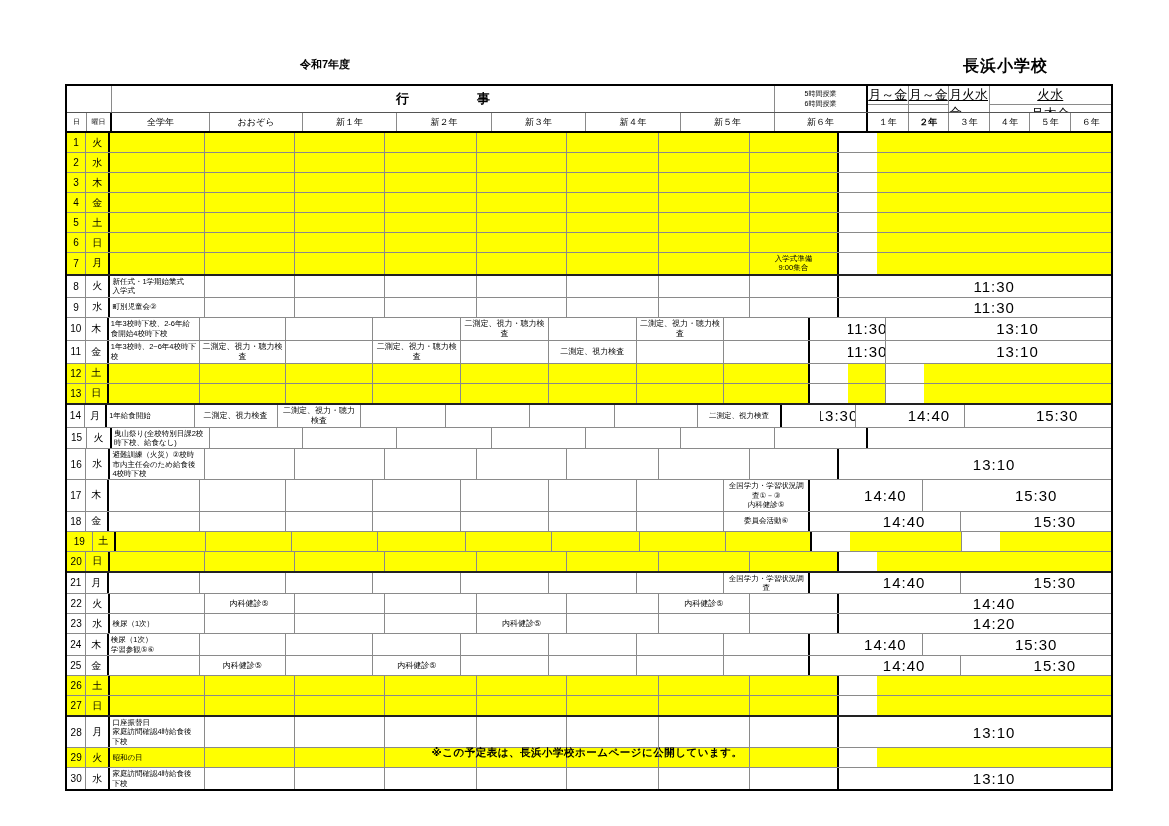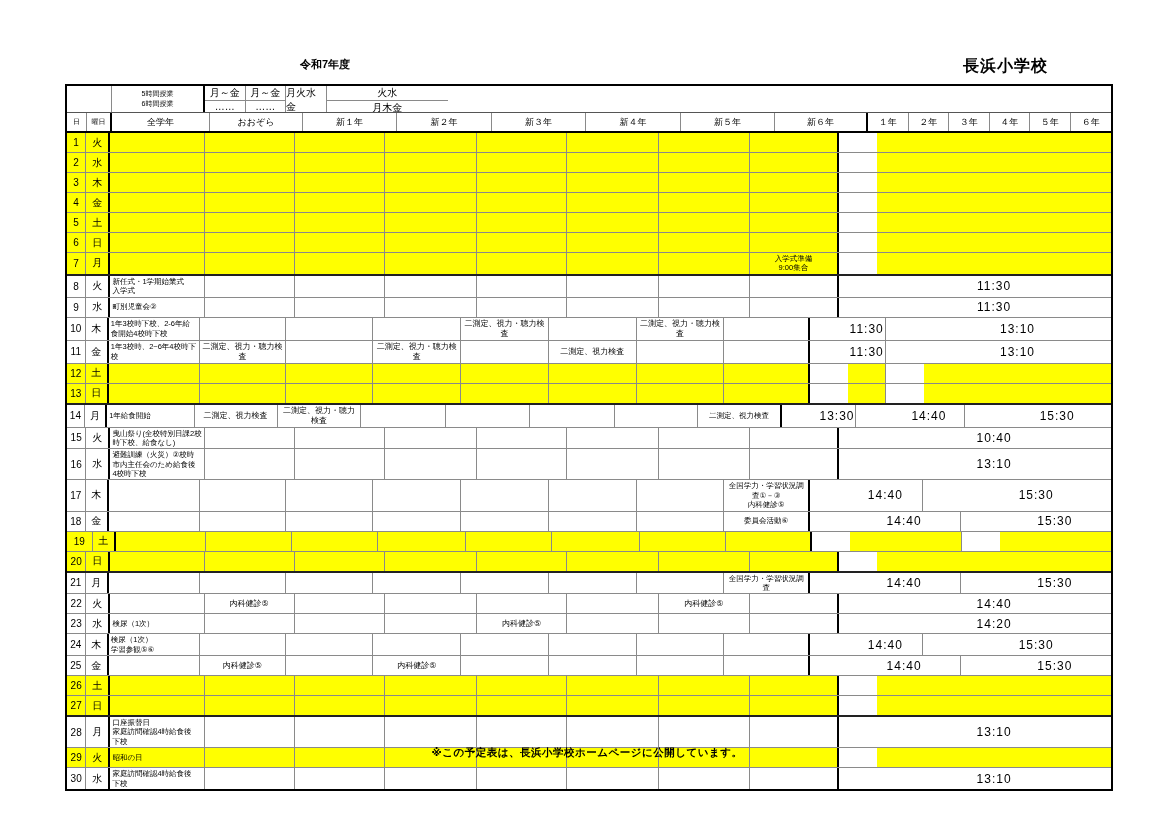--- a/index.html
+++ b/index.html
@@ -20,45 +20,46 @@
   .c.nob{border-right:none;}
   .yellow{background:#ffff00;}
   
   .hrowA{display:flex;border-bottom:1px solid #555;}
   .hrowB{display:flex;border-bottom:2px solid #000;}
   .hA{height:26px;}
   .hB{height:18px;font-size:9px;}
   .gyoji{font-size:13px;font-weight:bold;letter-spacing:14px;padding-left:14px;}
   .hours{flex-direction:column;font-size:7px;line-height:1.45;justify-content:center;}
   .stack{flex-direction:column;justify-content:stretch;align-items:stretch;padding:0;}
-  .stack .st,.stack .sb{flex:1;display:flex;align-items:center;justify-content:center;font-size:10px;}
+  .stack .st,.stack .sb{flex:1;display:flex;align-items:center;justify-content:center;font-size:13px;text-decoration:underline;}
   .stack .st{border-bottom:1px solid #8a8a8a;}
   .hB.small{font-size:7px;}
   
   .brow .c{min-height:19px;}
   .datec{font-size:10px;}
   .dayc{font-size:10px;}
   .ev{font-size:8px;line-height:1.25;padding:1px 2px;white-space:pre-line;text-align:center;}
   .ev.col0{justify-content:flex-start;text-align:left;font-size:7.5px;}
   .ev.col7{font-size:7.5px;}
-  .tm{font-size:12px;letter-spacing:1px;margin-left:38px;}
+  .tm{font-size:15px;letter-spacing:1px;margin-left:38px;}
   
   .footer{position:absolute;left:65px;top:746px;width:1044px;text-align:center;
           font-size:10.5px;font-weight:600;letter-spacing:0.5px;}
 </style>
 </head>
 <body>
 
 <div class="page">
   <span class="title-era">令和7年度</span>
   <span class="title-school">長浜小学校</span>
 
   <div class="sheet" id="sheet">
       <div class="hrowA">
         <div class="c hA" style="width: 45px;"></div>
+        <div class="c hA gyoji" style="width: 663px;">行　　事</div>
         <div class="c hA hours thick" style="width: 93px;">
           <div>5時間授業</div>
           <div>6時間授業</div>
         </div>
         <div class="c hA stack" style="width: 40.5px;">
           <div class="st">月～金</div>
           <div class="sb">……</div>
         </div>
         <div class="c hA stack" style="width: 40.5px;">
           <div class="st">月～金</div>
@@ -78,21 +79,21 @@
         <div class="c hB small thick" style="width: 25px;">曜日</div>
         <div class="c hB" style="width: 98px;">全学年</div>
         <div class="c hB" style="width: 93px;">おおぞら</div>
         <div class="c hB" style="width: 94px;">新１年</div>
         <div class="c hB" style="width: 95px;">新２年</div>
         <div class="c hB" style="width: 94px;">新３年</div>
         <div class="c hB" style="width: 95px;">新４年</div>
         <div class="c hB" style="width: 94px;">新５年</div>
         <div class="c hB thick" style="width: 93px;">新６年</div>
         <div class="c hB" style="width: 40.5px;">１年</div>
-        <div class="c hB" style="width: 40.5px;">２年</div>
+        <div class="c hB" style="width: 40.5px; font-weight: bold;">２年</div>
         <div class="c hB" style="width: 40.5px;">３年</div>
         <div class="c hB" style="width: 40.5px;">４年</div>
         <div class="c hB" style="width: 40.5px;">５年</div>
         <div class="c hB nob" style="width: 40.5px;">６年</div>
       </div>
       <div class="row brow">
         <div class="c datec yellow" style="width: 20px;">1</div>
         <div class="c dayc thick yellow" style="width: 25px;">火</div>
         <div class="c ev col0 yellow" style="width: 98px;"></div>
         <div class="c ev col1 yellow" style="width: 93px;"></div>
@@ -285,21 +286,20 @@
         <div class="c datec" style="width: 20px;">15</div>
         <div class="c dayc thick" style="width: 25px;">火</div>
         <div class="c ev col0" style="width: 98px;">曳山祭り(全校特別日課2校時下校、給食なし)</div>
         <div class="c ev col1" style="width: 93px;"></div>
         <div class="c ev col2" style="width: 94px;"></div>
         <div class="c ev col3" style="width: 95px;"></div>
         <div class="c ev col4" style="width: 94px;"></div>
         <div class="c ev col5" style="width: 95px;"></div>
         <div class="c ev col6" style="width: 94px;"></div>
         <div class="c ev col7 thick" style="width: 93px;"></div>
-        <div class="c tm nob" style="width: 243px;">10:40</div>
       </div>
       <div class="row brow">
         <div class="c datec" style="width: 20px;">16</div>
         <div class="c dayc thick" style="width: 25px;">水</div>
         <div class="c ev col0" style="width: 98px;">避難訓練（火災）②校時
 市内主任会のため給食後
 4校時下校</div>
         <div class="c ev col1" style="width: 93px;"></div>
         <div class="c ev col2" style="width: 94px;"></div>
         <div class="c ev col3" style="width: 95px;"></div>

